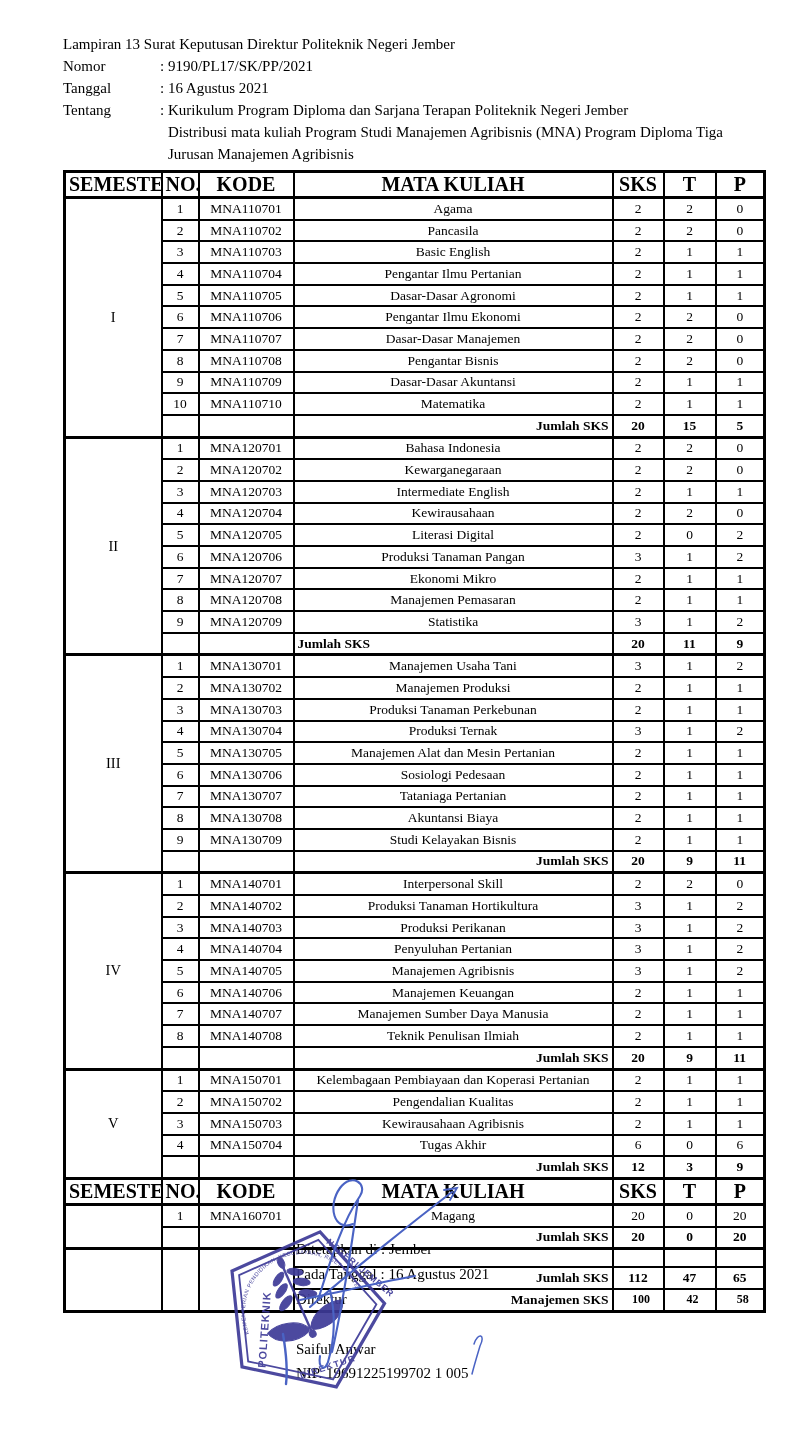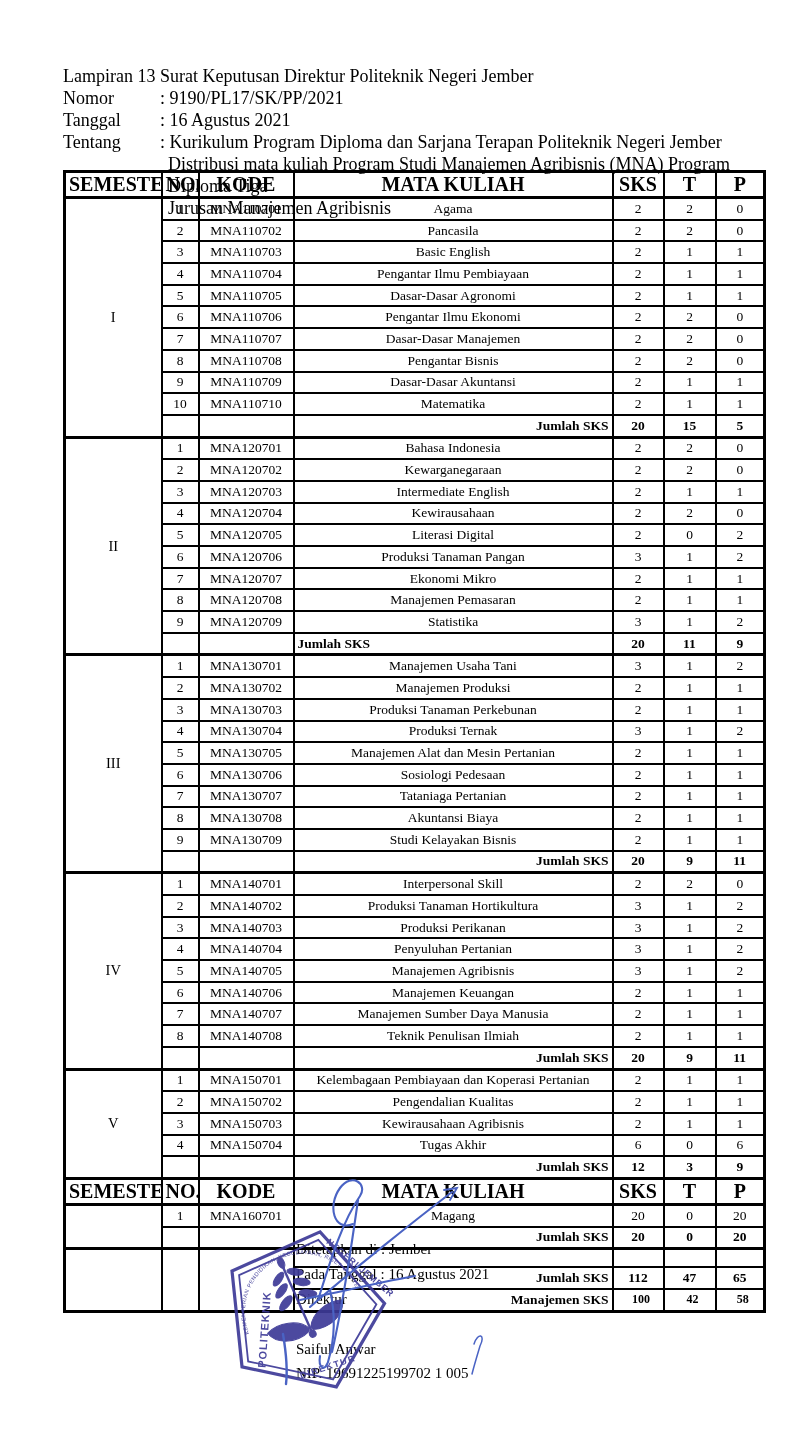--- a/index.html
+++ b/index.html
@@ -2,21 +2,21 @@
 <html><head>
 <meta charset="utf-8">
 <style>
   html,body{margin:0;padding:0;}
   body{
     width:793px;height:1450px;background:#ffffff;position:relative;
     font-family:"Liberation Serif","DejaVu Serif",serif;color:#000;
     overflow:hidden;
   }
   
-  .doc-header{position:absolute;left:63px;top:33px;width:700px;font-size:18px;line-height:22px;margin-top:32px;}
+  .doc-header{position:absolute;left:63px;top:33px;width:700px;font-size:15px;line-height:22px;}
   .frow{display:flex;align-items:flex-end;}
   .flabel{width:97px;flex:0 0 97px;}
   .fcont{padding-left:105px;}
   
   .tbl-wrap{position:absolute;left:63px;top:170px;}
   table.tbl{border-collapse:collapse;table-layout:fixed;width:700px;border:3px solid #000;}
   .tbl th,.tbl td{border:2px solid #000;padding:0 3px;overflow:hidden;white-space:nowrap;}
   .tbl th{font-size:20px;font-weight:bold;text-align:center;height:22px;
           border-top:3px solid #000;border-bottom:3px solid #000;}
   .tbl td{font-size:13.5px;height:19.7px;text-align:center;vertical-align:middle;}
@@ -99,21 +99,21 @@
           <td class="no">3</td>
           <td class="kode">MNA110703</td>
           <td class="mk">Basic English</td>
           <td class="num">2</td>
           <td class="num">1</td>
           <td class="num">1</td>
         </tr>
         <tr>
           <td class="no">4</td>
           <td class="kode">MNA110704</td>
-          <td class="mk">Pengantar Ilmu Pembiayaan</td>
+          <td class="mk">Pengantar Ilmu Pertanian</td>
           <td class="num">2</td>
           <td class="num">1</td>
           <td class="num">1</td>
         </tr>
         <tr>
           <td class="no">5</td>
           <td class="kode">MNA110705</td>
           <td class="mk">Dasar-Dasar Agronomi</td>
           <td class="num">2</td>
           <td class="num">1</td>

